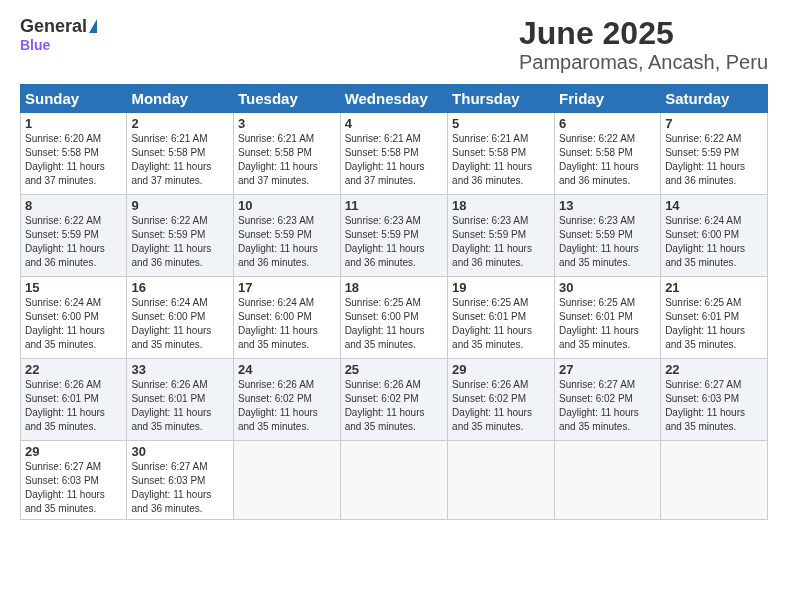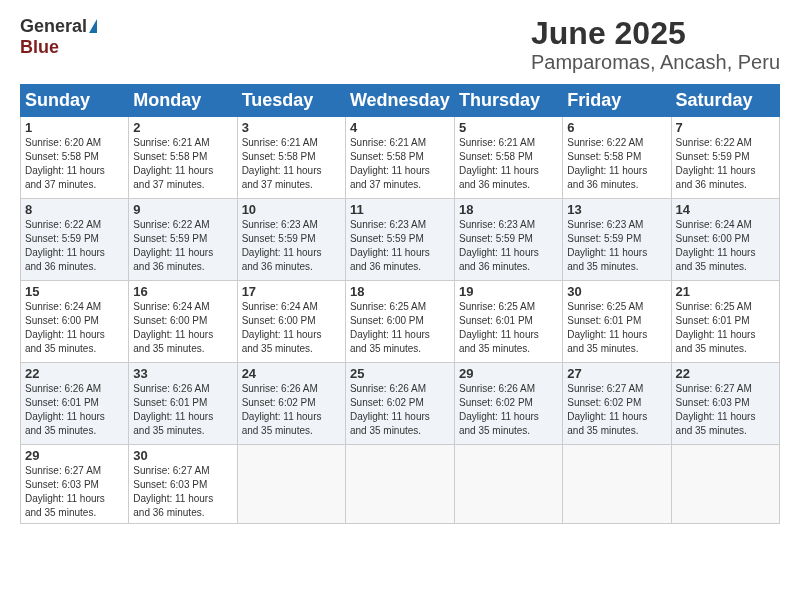--- a/index.html
+++ b/index.html
@@ -7,21 +7,21 @@
       font-family: Arial, sans-serif;
       background: #fff;
       width: 792px;
       height: 612px;
       overflow: hidden;
     }
     .page {
       width: 792px;
       height: 612px;
       background: #fff;
-      padding: 16px 12px 12px 20px;
+      padding: 16px 24px 12px 20px;
       border-radius: 25px;
     }
     .header {
       display: flex;
       justify-content: space-between;
       align-items: flex-start;
       margin-bottom: 10px;
     }
     .logo {
       display: flex;
@@ -31,23 +31,23 @@
     .logo-text {
       display: flex;
       align-items: center;
     }
     .logo-general {
       font-size: 18px;
       font-weight: bold;
       color: #333;
     }
     .logo-blue {
-      font-size: 18px;
+      font-size: 14px;
       font-weight: bold;
-      color: #7f1d1d;
+      color: #8b5cf6;
       text-align: center;
     }
     .logo-triangle {
       width: 0;
       height: 0;
       border-left: 8px solid transparent;
       border-bottom: 14px solid #1a6faa;
       margin-left: 2px;
       margin-bottom: 2px;
     }
@@ -64,21 +64,21 @@
       color: #555;
     }
     .calendar {
       width: 100%;
       border-collapse: collapse;
       border: 1px solid #ccc;
     }
     .calendar th {
       background: #2a72b8;
       color: #fff;
-      font-size: 18px;
+      font-size: 15px;
       font-weight: bold;
       padding: 5px 4px;
       text-align: left;
       border: 1px solid #2a72b8;
     }
     .calendar td {
       vertical-align: top;
       border: 1px solid #ccc;
       padding: 3px 4px;
       font-size: 9.5px;

